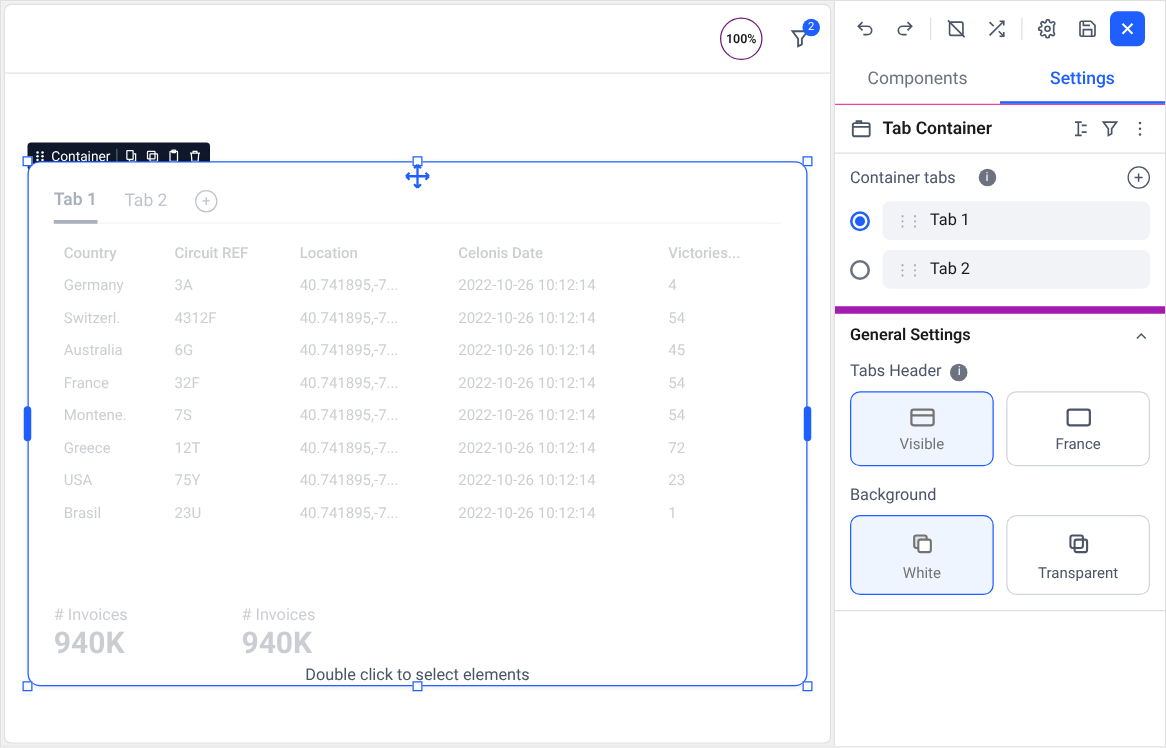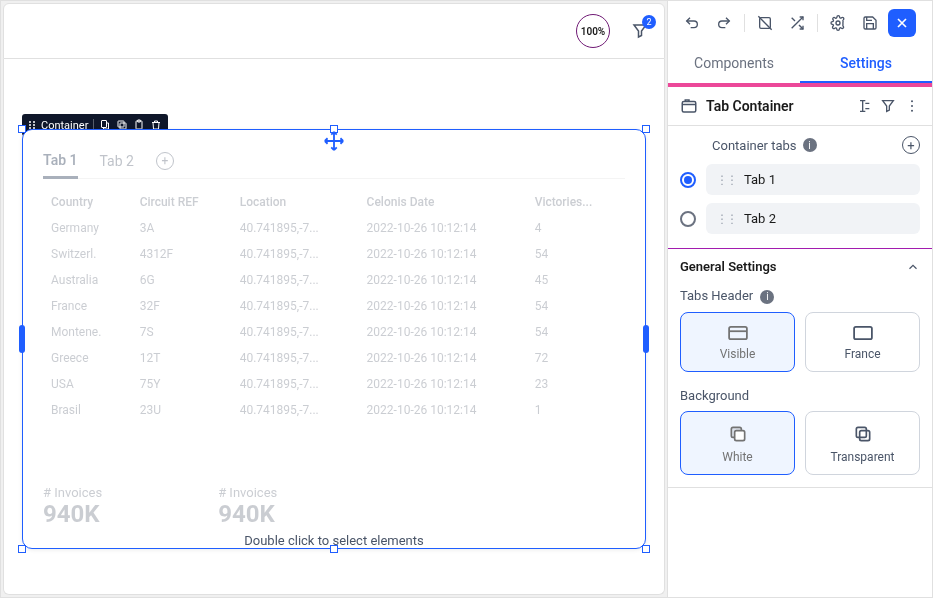--- a/index.html
+++ b/index.html
@@ -33,53 +33,53 @@
   .card-inner { padding: 14px 20px 20px 20px; height: 100%; opacity: 0.35; display:flex; flex-direction:column;}
   .tabs-row { display: flex; align-items: center; gap: 22px; border-bottom: 1px solid #e0e0e0; margin-bottom: 10px;}
   .tab-lbl { padding: 8px 0; font-size: 14px; color: #4a5568; cursor: pointer;}
   .tab-lbl.active { color: #0a1e3c; font-weight: 600; border-bottom: 3px solid #0a1e3c; margin-bottom: -1px;} 
   .plus-circle { width: 18px; height: 18px; border: 1.5px solid #4a5568; border-radius: 50%; display:flex; align-items:center; justify-content:center; font-size:12px; color:#4a5568; cursor:pointer;}
   
   table { width: 100%; border-collapse: collapse; font-size: 12px; color: #6b7280;}
   th, td { text-align: left; padding: 6px 8px; font-weight: 400; white-space: nowrap; overflow: hidden; text-overflow: ellipsis;}
   th { color: #6b7280; font-weight: 500;}
   
-  .kpi-row { display: flex; gap: 116px; margin-top: auto; padding-top: 30px;}
+  .kpi-row { display: flex; gap: 91px; margin-top: auto; padding-top: 30px;}
   .kpi-label { font-size: 13px; color: #6b7280;}
   .kpi-value { font-size: 24px; font-weight: 700; color: #6b7280;}
   
   
   .panel { width: 264px; display: flex; flex-direction: column; background: #fff;}
   .panel-top { display: flex; align-items: center; padding: 8px 10px; gap: 4px;}
   .icon-btn { width: 28px; height: 28px; display: flex; align-items: center; justify-content: center; border-radius: 6px; cursor: pointer; color: #4a5568;}
   .icon-btn.primary { background: #1f5eff; color: #fff;}
   .vsep { width: 1px; height: 18px; background: #e0e0e0; margin: 0 2px;}
   
-  .panel-tabs { display: flex; border-bottom: 4px solid #ec4899;}
+  .panel-tabs { display: flex; border-bottom: 1px solid #ec4899;}
   .panel-tab { flex: 1; text-align: center; padding: 10px 0; font-size: 14px; color: #6b7280; cursor: pointer;}
   .panel-tab.active { color: #1f5eff; border-bottom: 2px solid #1f5eff; font-weight: 500;}
   
   .section-title { display: flex; align-items: center; gap: 8px; padding: 10px 12px; font-size: 14px; font-weight: 600; border-bottom: 1px solid #e0e0e0;}
   .section-title .spacer { flex: 1;}
   .section-title .mini-icon { cursor: pointer; color: #4a5568;}
   
   .subsection { padding: 10px 12px 6px 12px;}
-  .sub-header { display: flex; align-items: center; gap: 6px; color: #4a5568; font-size: 13px; margin-bottom: 10px; margin-left: 32px;}
+  .sub-header { display: flex; align-items: center; gap: 18px; color: #4a5568; font-size: 13px; margin-bottom: 10px;}
   .sub-header .spacer { flex: 1;}
   .info-dot { width: 14px; height: 14px; border-radius: 50%; background: #6b7280; color:#fff; font-size:10px; display:flex; align-items:center; justify-content:center;}
   .add-circle { width: 18px; height: 18px; border: 1.5px solid #4a5568; border-radius: 50%; display:flex; align-items:center; justify-content:center; font-size:13px; cursor:pointer; color:#4a5568;}
   
   .tab-item-row { display: flex; align-items: center; gap: 10px; margin-bottom: 8px;}
   .radio { width: 16px; height: 16px; border: 2px solid #6b7280; border-radius: 50%; display:flex; align-items:center; justify-content:center; cursor:pointer;}
   .radio.checked { border-color: #1f5eff;}
   .radio.checked::after { content:''; width: 8px; height:8px; background:#1f5eff; border-radius:50%;}
   .tab-chip { flex: 1; background: #f1f3f6; border-radius: 6px; padding: 8px 10px; display:flex; align-items:center; gap:8px; font-size:13px; cursor:move;}
   .drag-handle { color: #9ca3af; letter-spacing: -2px; font-size: 12px;}
   
-  .collapsible { border-top: 1px solid #a21caf; border-bottom: 1px solid #e0e0e0;}
+  .collapsible { border-top: 6px solid #a21caf; border-bottom: 1px solid #e0e0e0;}
   .collapsible-header { display:flex; align-items:center; padding: 10px 12px; font-size: 13px; font-weight: 600; cursor:pointer;}
   .collapsible-header .spacer { flex:1;}
   
   .option-grid { display:flex; gap:10px; padding: 0 12px 12px 12px;}
   .option-card { flex:1; border: 1px solid #d0d5dd; border-radius: 8px; padding: 12px 4px 10px 4px; display:flex; flex-direction:column; align-items:center; gap:6px; font-size:12px; cursor:pointer; color:#4a5568;}
   .option-card.selected { border-color: #1f5eff; background: #eff5ff; color: #737373;}
   .option-card svg { color: inherit;}
   .group-label { padding: 4px 12px 8px 12px; font-size:13px; color:#4a5568;}
 </style>
 </head>

